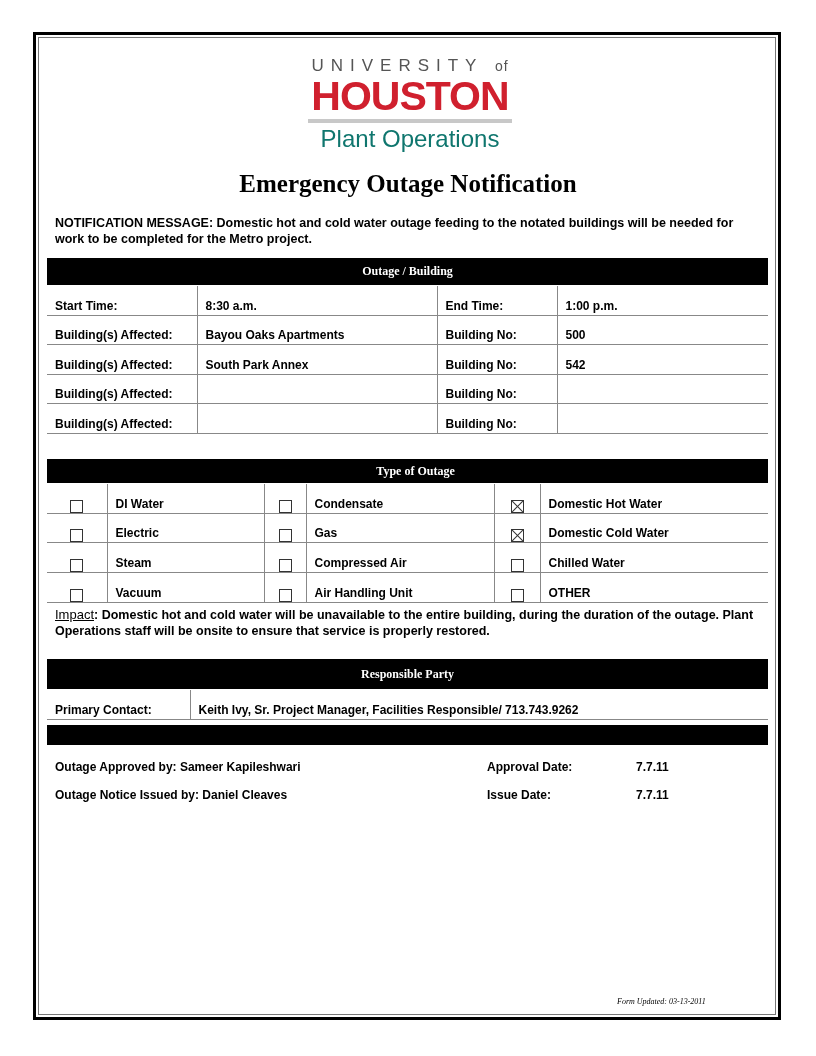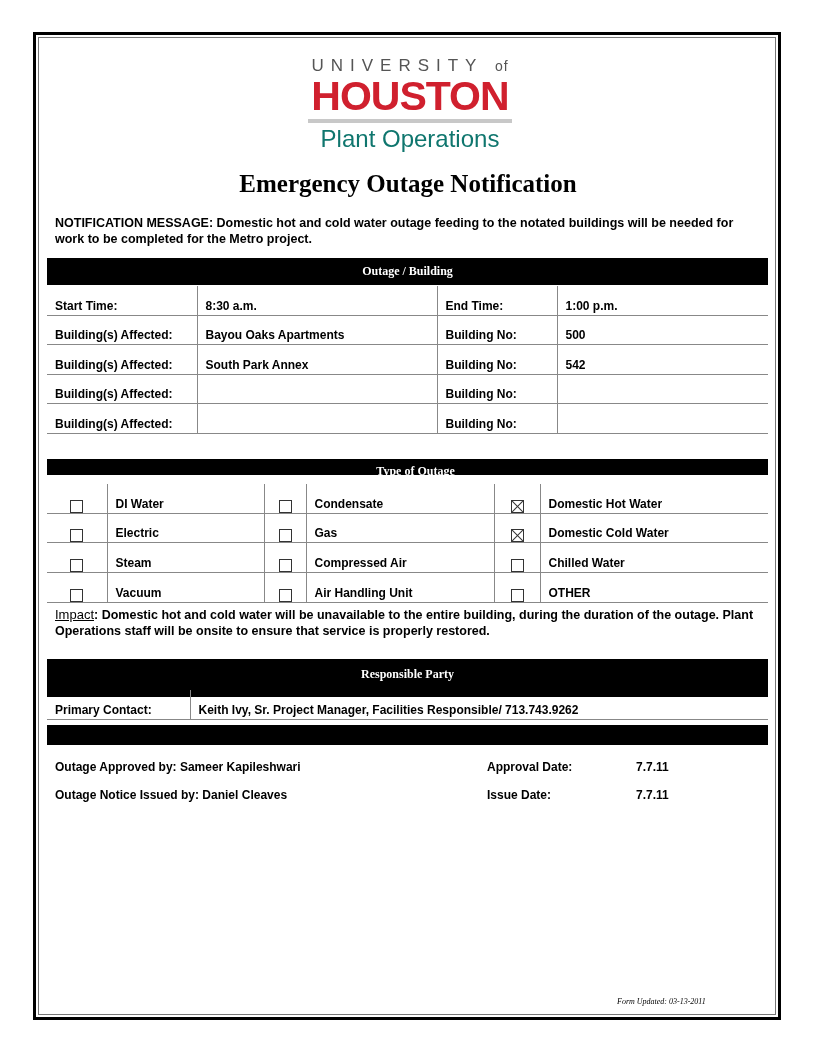--- a/index.html
+++ b/index.html
@@ -88,21 +88,21 @@
       </tr>
       <tr>
         <td>Building(s) Affected:</td>
         <td class="vl"></td>
         <td class="vl">Building No:</td>
         <td class="vl"></td>
       </tr>
     </tbody>
 </table>
 
-<div class="bar" style="top:459px;height:16px;line-height:24px;padding-left:16px;">Type of Outage</div>
+<div class="bar" style="top:459px;height:24px;line-height:24px;padding-left:16px;">Type of Outage</div>
 
 <table class="to" style="top:484px;">
   <colgroup>
       <col style="width:60px">
       <col style="width:157px">
       <col style="width:42px">
       <col style="width:188px">
       <col style="width:46px">
       <col>
     </colgroup>
@@ -137,21 +137,21 @@
         <td class="cbc vl"><span class="cb"></span></td>
         <td class="vl">Air Handling Unit</td>
         <td class="cbc vl"><span class="cb"></span></td>
         <td class="vl">OTHER</td>
       </tr>
     </tbody>
 </table>
 
 <div class="impact"><span class="lbl">Impact</span><span>: Domestic hot and cold water will be unavailable to the entire building, during the duration of the outage.  Plant Operations staff will be onsite to ensure that service is properly restored.</span></div>
 
-<div class="bar" style="top:659px;height:38px;line-height:30px;">Responsible Party</div>
+<div class="bar" style="top:659px;height:30px;line-height:30px;">Responsible Party</div>
 
 <table class="rp" style="top:690px;">
   <colgroup>
       <col style="width:143px">
       <col>
     </colgroup>
   <tbody>
       <tr>
     <td>Primary Contact:</td>
     <td class="vl">Keith Ivy, Sr. Project Manager, Facilities Responsible/ 713.743.9262</td>

